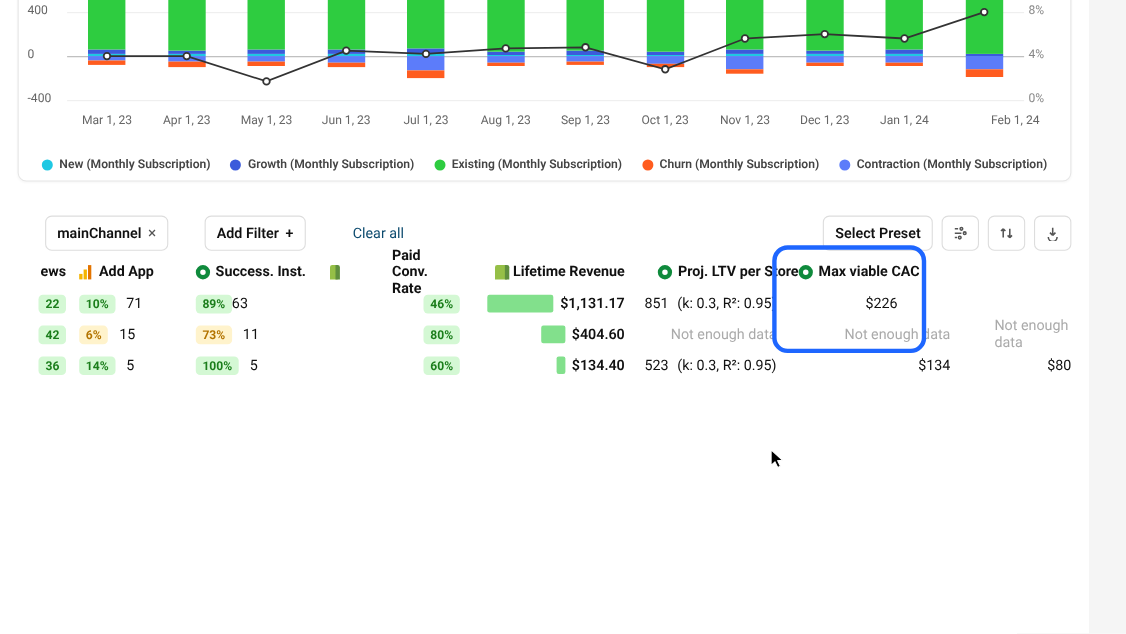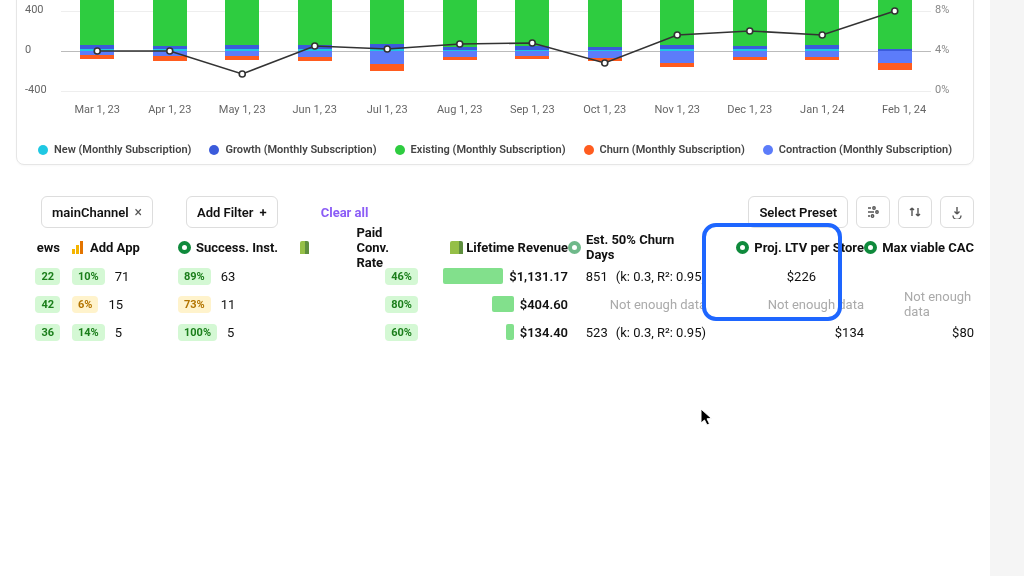--- a/index.html
+++ b/index.html
@@ -24,21 +24,21 @@
   .seg.slate   { background: #5c7cfa; }
   .x-axis-line { position:absolute; left:0; width:100%; height:0; border-top:1px solid #bbb; }
   .x-label { position: absolute; font-size: 11px; color: #666; width: 72px; text-align: center; }
   .legend { position: absolute; left: 0; bottom: 8px; width: 100%; display:flex; justify-content:center; gap: 18px; font-size: 11px; color: #444;}
   .legend .item { display: flex; align-items: center; gap: 6px; font-weight:600;}
   .legend .dot { width: 10px; height: 10px; border-radius: 50%; }
   svg.overlay { position: absolute; left: 0; top: 0; width: 100%; height: 100%; pointer-events:none;}
   
   .filter-bar { position: absolute; left: 16px; top: 192px; width: 958px; height: 40px; display: flex; align-items: center; gap: 8px; }
   .chip { border: 1px solid #ddd; border-radius: 6px; height: 32px; padding: 0 10px; display: flex; align-items: center; font-size: 13px; background:#fff; gap:6px; font-weight:600;margin-left:25px;}
-  .chip.clear { border: none; color: #8b5cf6; font-weight:700;}
+  .chip.clear { border: none; color: #0c4a6e; font-weight:400;}
   .chip .x { font-weight: normal; color:#555; font-size:14px;}
   .spacer { flex: 1; }
   .icon-btn { width: 34px; height: 32px; border: 1px solid #ddd; border-radius: 6px; display: flex; align-items:center; justify-content:center; color:#555; background:#fff;}
   
   .table { position: absolute; left: 16px; top: 232px; width: 958px; }
   .thead, .trow { display: flex; align-items: center; height: 28px;}
   .thead { height: 30px; font-weight: 700; font-size:13px;}
   .trow { font-size: 13px; }
   .th, .td { display:flex; align-items:center; }
   .colA { width: 44px; justify-content:flex-end; }
@@ -199,21 +199,21 @@
             <div class="x-label" style="left: 72.75px; top: 252px;">Apr 1, 23</div>
             <div class="x-label" style="left: 145.25px; top: 252px;">May 1, 23</div>
             <div class="x-label" style="left: 217.75px; top: 252px;">Jun 1, 23</div>
             <div class="x-label" style="left: 290.25px; top: 252px;">Jul 1, 23</div>
             <div class="x-label" style="left: 362.75px; top: 252px;">Aug 1, 23</div>
             <div class="x-label" style="left: 435.25px; top: 252px;">Sep 1, 23</div>
             <div class="x-label" style="left: 507.75px; top: 252px;">Oct 1, 23</div>
             <div class="x-label" style="left: 580.25px; top: 252px;">Nov 1, 23</div>
             <div class="x-label" style="left: 652.75px; top: 252px;">Dec 1, 23</div>
             <div class="x-label" style="left: 725.25px; top: 252px;">Jan 1, 24</div>
-            <div class="x-label" style="left: 807px; top: 252px;">Feb 1, 24</div>
+            <div class="x-label" style="left: 826px; top: 252px;">Feb 1, 24</div>
           </div>
       </div>
 
       <div class="legend" id="legend">
           <div class="item">
             <span class="dot" style="background: rgb(31, 200, 227);"></span>
             <span>New (Monthly Subscription)</span>
           </div>
           <div class="item">
             <span class="dot" style="background: rgb(59, 91, 219);"></span>
@@ -284,45 +284,41 @@
             <span>Success. Inst.</span>
           </div>
         <div class="th colD">
             <span class="sh-icon"></span>
             <span>Paid Conv. Rate</span>
           </div>
         <div class="th colE">
             <span class="sh-icon"></span>
             <span>Lifetime Revenue</span>
           </div>
-        <div class="th colF">
-            <span class="donut dim"></span>
-            <span>Est. 50% Churn Days</span>
-          </div>
         <div class="th colG">
             <span class="donut"></span>
             <span>Proj. LTV per Store</span>
           </div>
         <div class="th colH">
             <span class="donut"></span>
             <span>Max viable CAC</span>
           </div>
       </div>
       <div id="tbody">
           <div class="trow r0">
             <div class="td colA">
               <span class="pill green">22</span>
             </div>
             <div class="td colB" style="padding-left: 12px;">
               <span class="pill green">10%</span>
               <span style="margin-left: 10px;">71</span>
             </div>
             <div class="td colC">
               <span class="pill green">89%</span>
-              <span style="margin-left: 10px; text-align: right;">63</span>
+              <span style=" text-align: right;">63</span>
             </div>
             <div class="td colD">
               <span class="pct-badge">46%</span>
             </div>
             <div class="td colE">
               <div class="rev-bar" style="width: 60px;"></div>
               <span style="font-weight: 600;">$1,131.17</span>
             </div>
             <div class="td colF">
               <span style="margin-right: 8px;">851</span>

